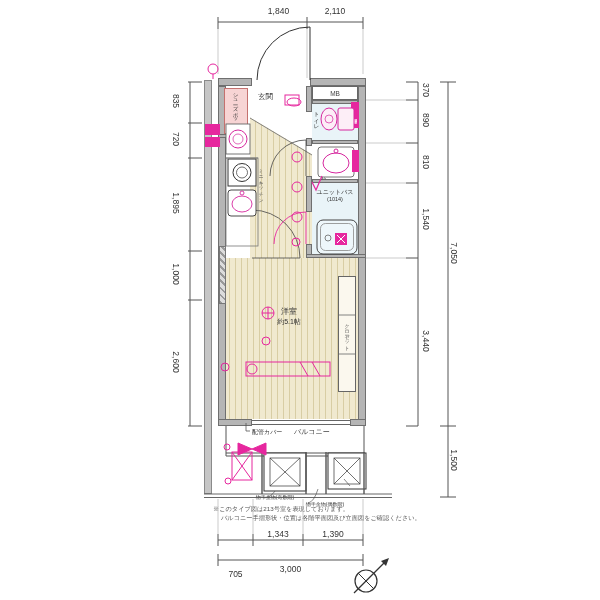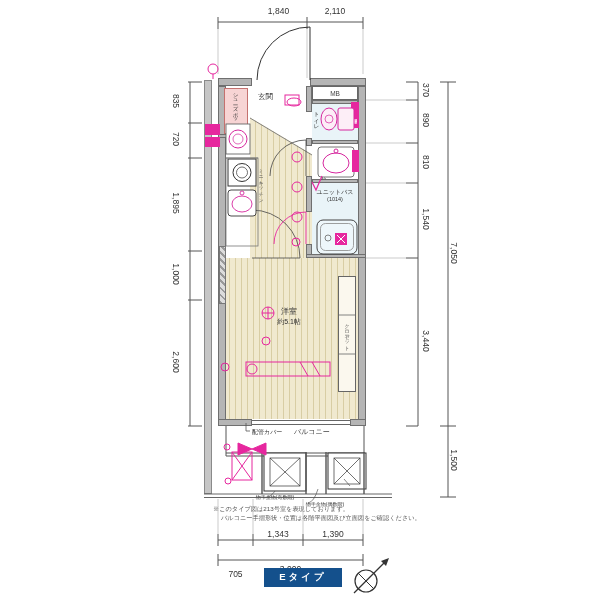--- a/index.html
+++ b/index.html
@@ -97,23 +97,20 @@
   <div class="abs dim dimr" style="left:439px;top:248px;width:30px;">7,050</div>
   <div class="abs dim dimr" style="left:439px;top:455px;width:30px;">1,500</div>
 
   <div class="abs dim" style="left:218px;top:529px;width:35px;margin-top:40px;">705</div>
   <div class="abs dim" style="left:253px;top:529px;width:50px;">1,343</div>
   <div class="abs dim" style="left:303px;top:529px;width:60px;">1,390</div>
   <div class="abs dim" style="left:218px;top:564px;width:145px;">3,000</div>
 
   <div class="abs note" style="left:213px;top:505px;">※このタイプ図は213号室を表現しております。</div>
   <div class="abs note" style="left:221px;top:514px;">バルコニー手摺形状・位置は各階平面図及び立面図をご確認ください。</div>
-  <div class="abs center badge" style="left:264px;top:568px;width:78px;height:19px;">
-       <span>Eタイプ</span>
-    </div>
 
   <svg width="600" height="600" viewBox="0 0 600 600">
 
     <g stroke="#555" stroke-width="1" fill="none">
       <path d="M218,22 H363 M218,17 V29 M307,17 V29 M363,17 V29"></path>
       <path d="M190,82 V426 M188,82 H202 M188,123 H202 M188,158 H202 M188,251 H202 M188,300 H202 M188,426 H202"></path>
       <path d="M418,82 V426 M406,82 H418 M406,100 H418 M406,143 H418 M406,183 H418 M406,258 H418 M406,426 H418"></path>
       <path d="M448,82 V497 M440,82 H456 M440,426 H456 M440,497 H456"></path>
       <path d="M218,540 H363 M218,534 V546 M253,534 V546 M303,534 V546 M363,534 V546"></path>
       <path d="M218,560 H363 M218,554 V566 M363,554 V566"></path>

